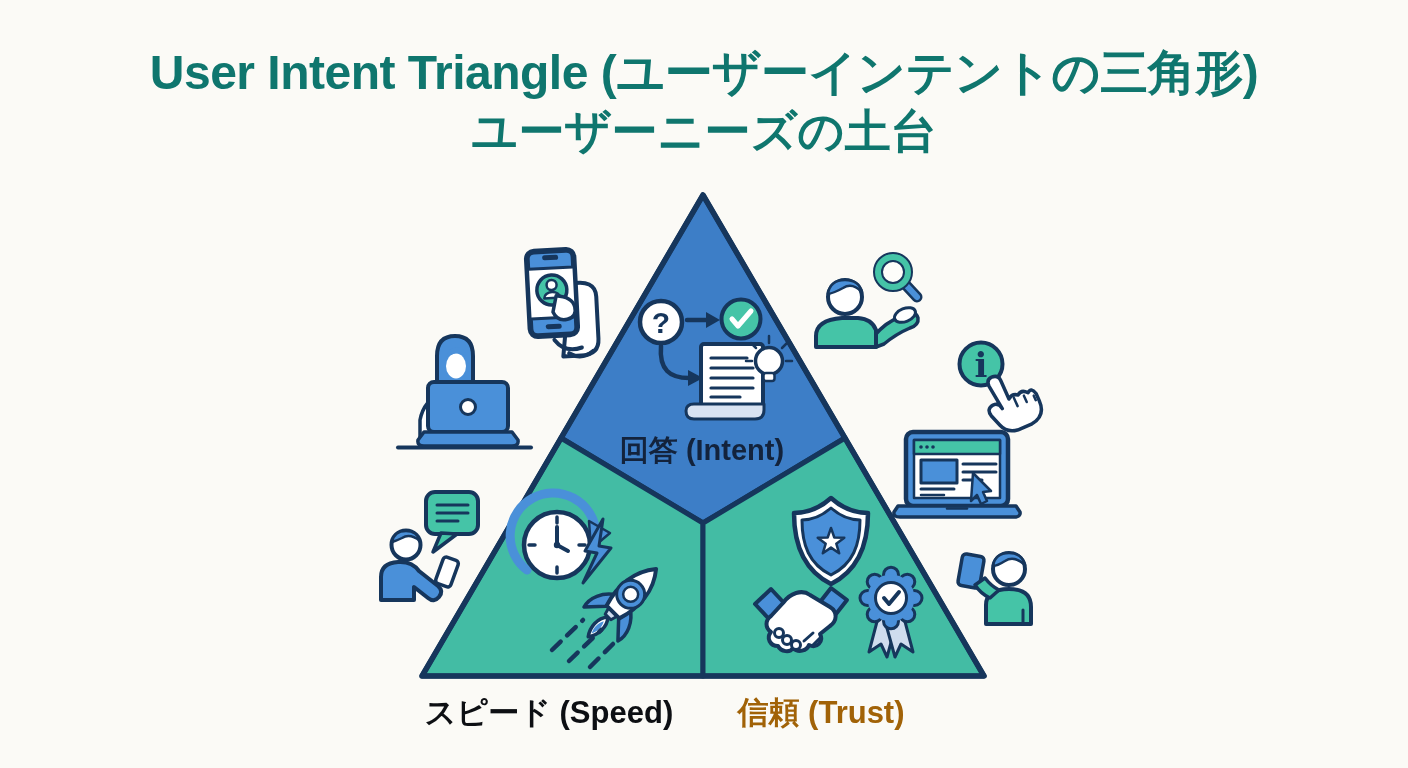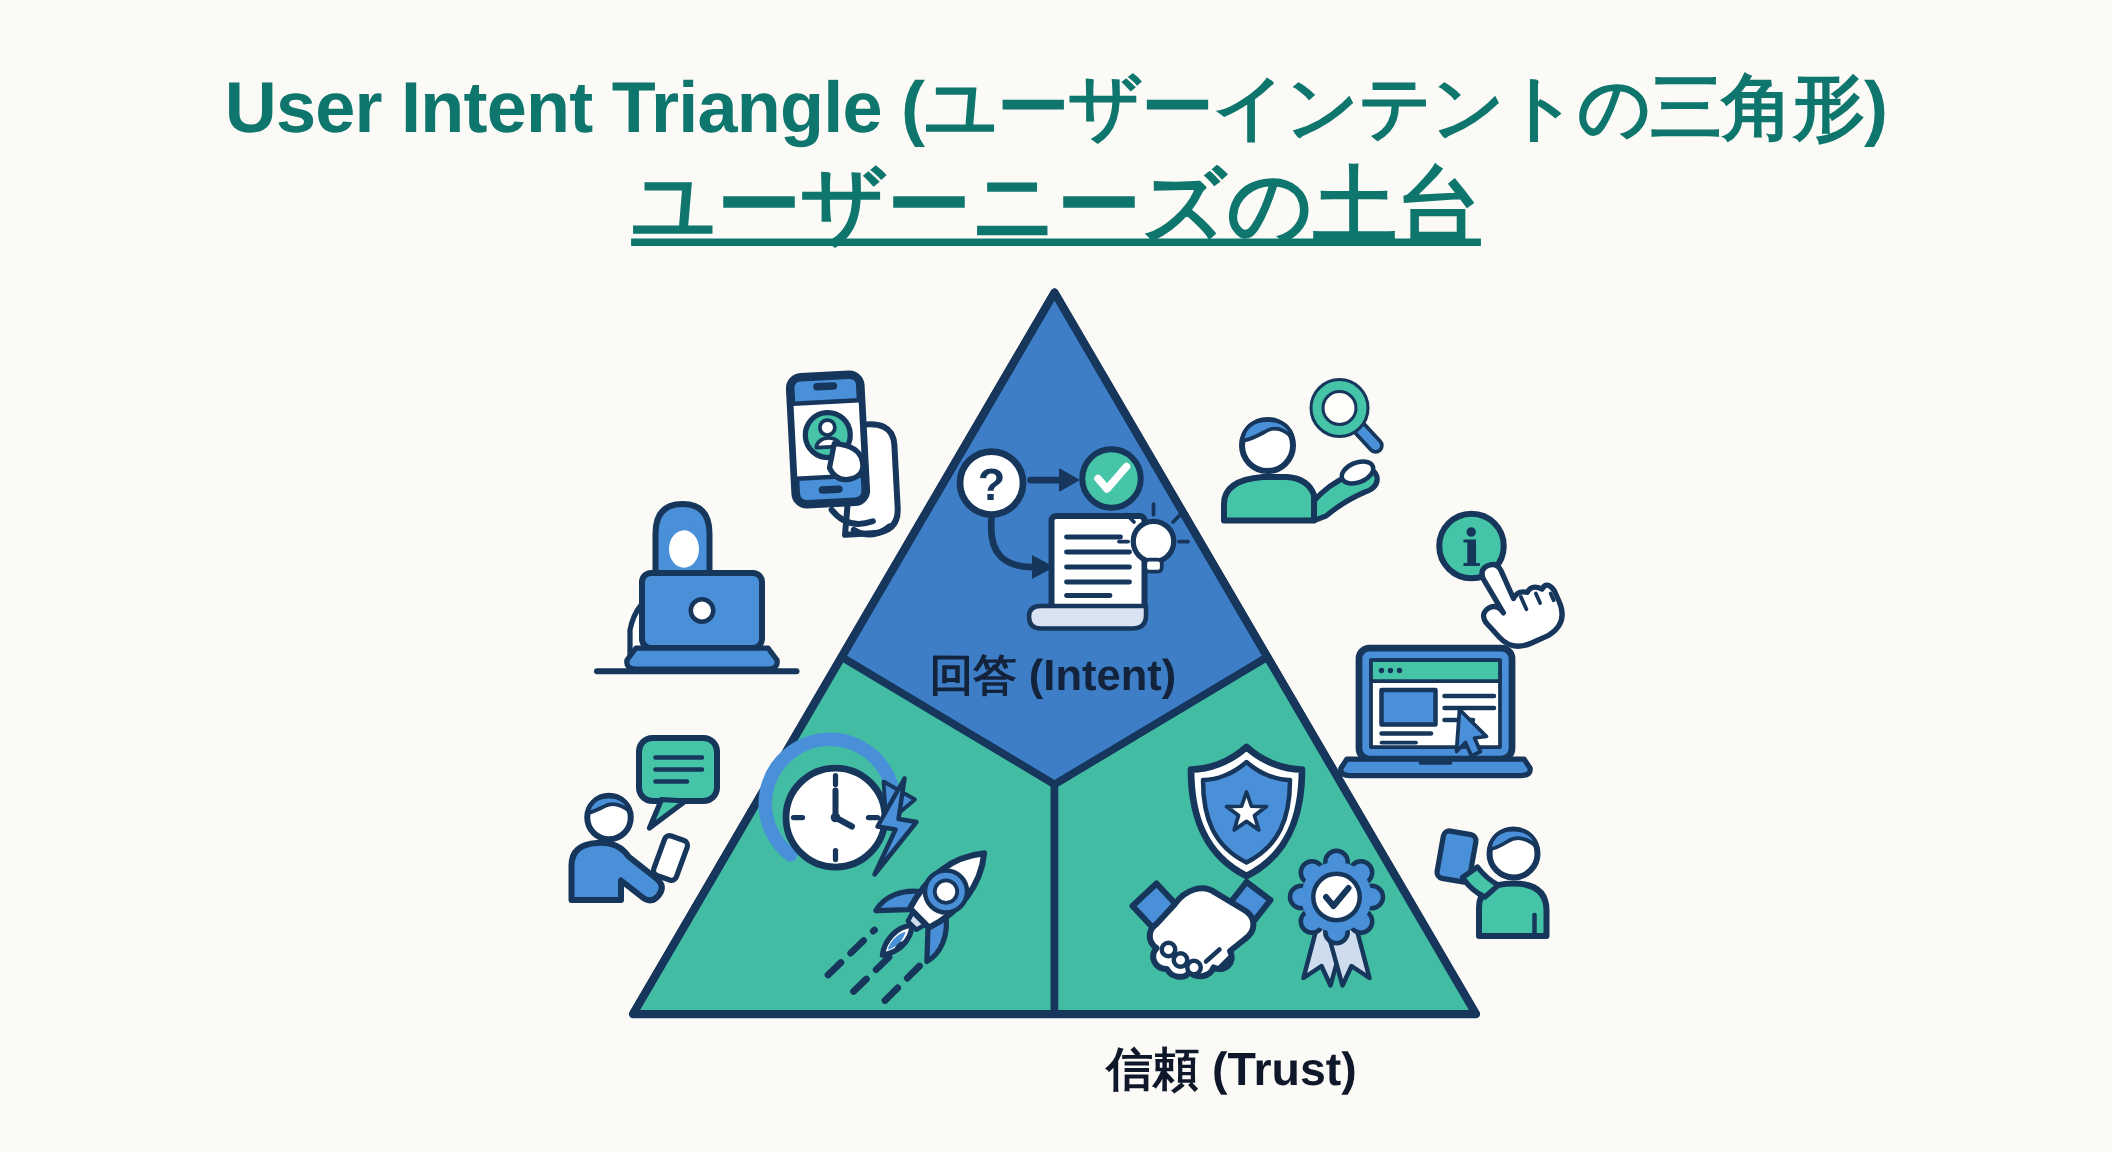--- a/index.html
+++ b/index.html
@@ -7,28 +7,28 @@
     width:1408px;height:768px;overflow:hidden;
     background:#fbfaf6;
     font-family:"Liberation Sans","DejaVu Sans",sans-serif;
   }
   .stage{position:relative;width:1408px;height:768px;background:#fbfaf6;}
   .title{
     position:absolute;top:44px;left:0;width:1408px;
     text-align:center;color:#0f766e;font-weight:700;line-height:1.22;
   }
   .title .l1{font-size:48px;letter-spacing:-0.5px;}
-  .title .l2{font-size:56px;text-decoration:underline;}
+  .title .l2{font-size:46px;}
   .seclabel{
     position:absolute;transform:translateX(-50%);
     font-weight:700;white-space:nowrap;
   }
   .answer-label{left:702px;top:431px;font-size:29px;color:#13233c;}
   .speed-label{left:549px;top:692px;font-size:31px;color:#0d0f13;}
-  .trust-label{left:821px;top:692px;font-size:31px;color:#0f172a;}
+  .trust-label{left:821px;top:692px;font-size:31px;color:#a16207;}
   svg{position:absolute;left:0;top:0;}
 </style>
 </head>
 <body>
 
 <div class="stage">
 
   <div class="title">
     <div class="l1">User Intent Triangle (ユーザーインテントの三角形)</div>
     <div class="l2">ユーザーニーズの土台</div>
@@ -225,15 +225,16 @@
         <path d="M993,566 Q995,553 1009,553 Q1022,553 1025,565 Q1014,555 1005,561 Q997,566 993,566 Z" fill="#4a90d9" stroke="#16365c" stroke-width="2.5"></path>
         <path d="M986,624 L986,605 Q986,589 1009,589 Q1031,589 1031,607 L1031,624 Z" fill="#45c4a7" stroke="#16365c" stroke-width="4"></path>
         <path d="M990,598 Q981,594 975,585 L985,578 Q991,586 999,590 Z" fill="#45c4a7" stroke="#16365c" stroke-width="3.5"></path>
         <line x1="1023" y1="624" x2="1023" y2="610" stroke="#16365c" stroke-width="3"></line>
       </g>
 
     </g>
   </svg>
 
   <div class="seclabel answer-label">回答 (Intent)</div>
+  <div class="seclabel speed-label">スピード (Speed)</div>
   <div class="seclabel trust-label">信頼 (Trust)</div>
 
 </div>
 
 </body></html>

